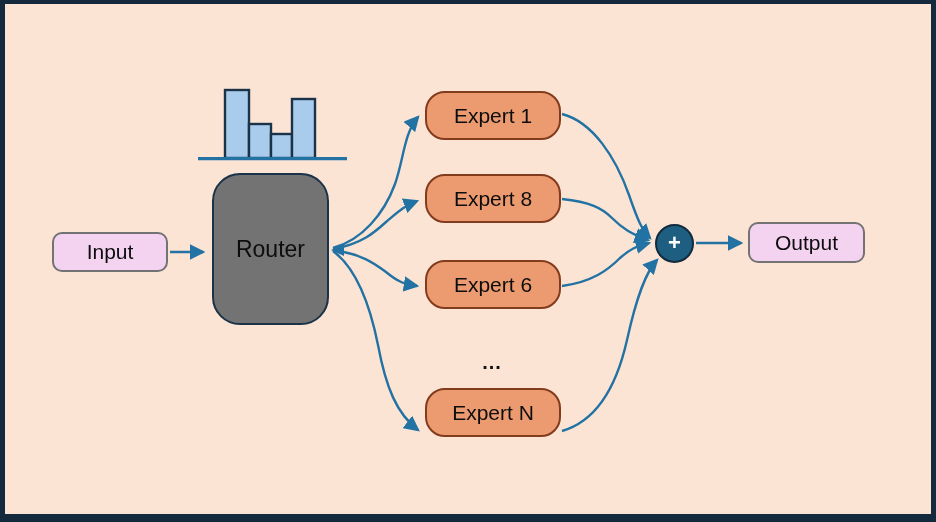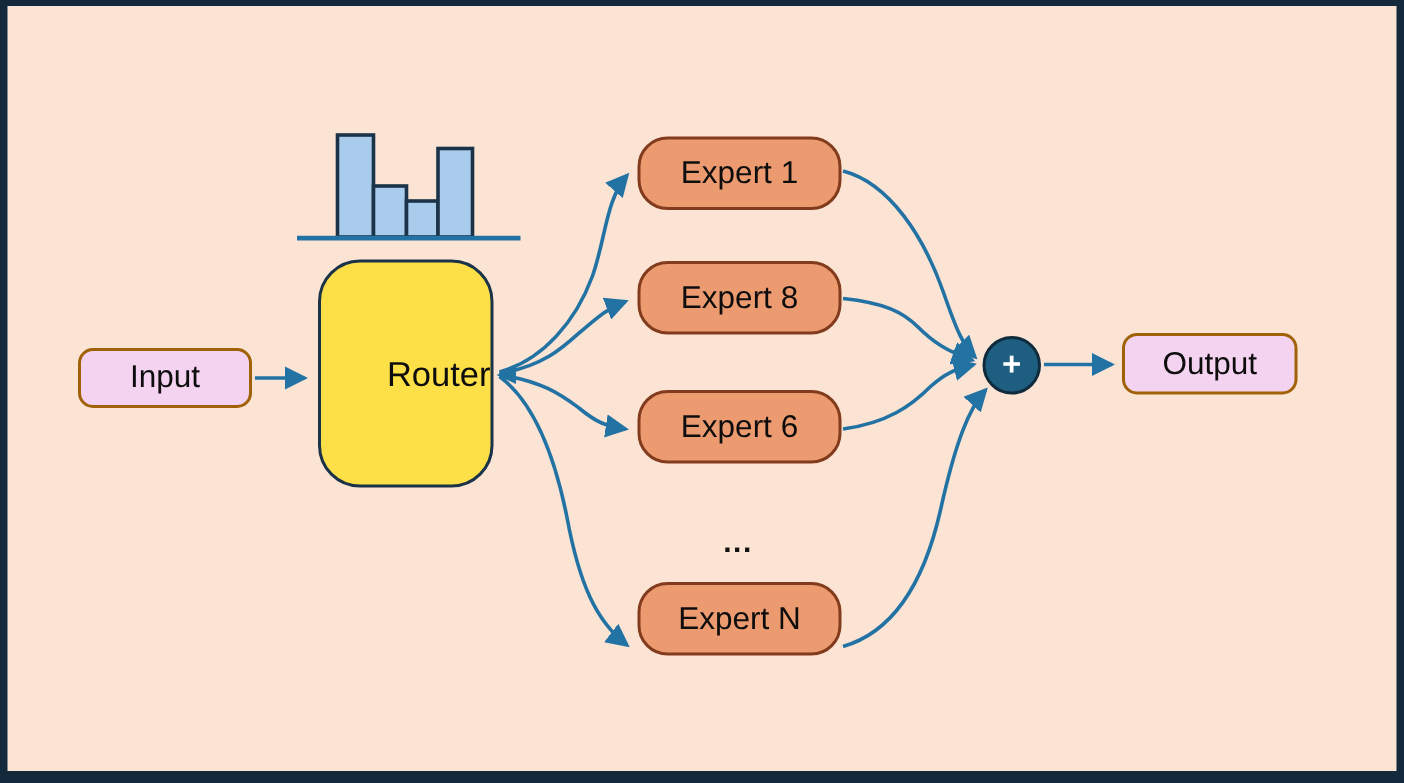--- a/index.html
+++ b/index.html
@@ -11,28 +11,27 @@
   .slide{
     position:absolute;top:4px;left:5px;right:5px;bottom:8px;
     background:#fce4d5;
   }
   .layer{position:absolute;top:0;left:0;width:936px;height:522px;pointer-events:none;}
   .node{
     position:absolute;display:flex;align-items:center;justify-content:center;
     box-sizing:border-box;color:#0d0d0d;
   }
   .io-box{
-    background:#f4d3f1;border:2px solid #a16207;border-radius:10px;
+    background:#f4d3f1;border:2px solid #737373;border-radius:10px;
     font-size:21px;
   }
   .router-box{
     left:212px;top:173px;width:117px;height:152px;
-    background:#fde047;border:2.5px solid #1b3348;border-radius:28px;
+    background:#737373;border:2.5px solid #1b3348;border-radius:28px;
     font-size:23px;
-    justify-content:flex-end;
   }
   .expert-box{
     left:425px;width:136px;height:49px;
     background:#ec9b70;border:2.5px solid #823b1d;border-radius:20px;
     font-size:21px;
   }
   .ellipsis{
     left:462px;top:348px;width:60px;height:28px;
     font-size:20px;font-weight:bold;letter-spacing:1px;color:#111;
   }

